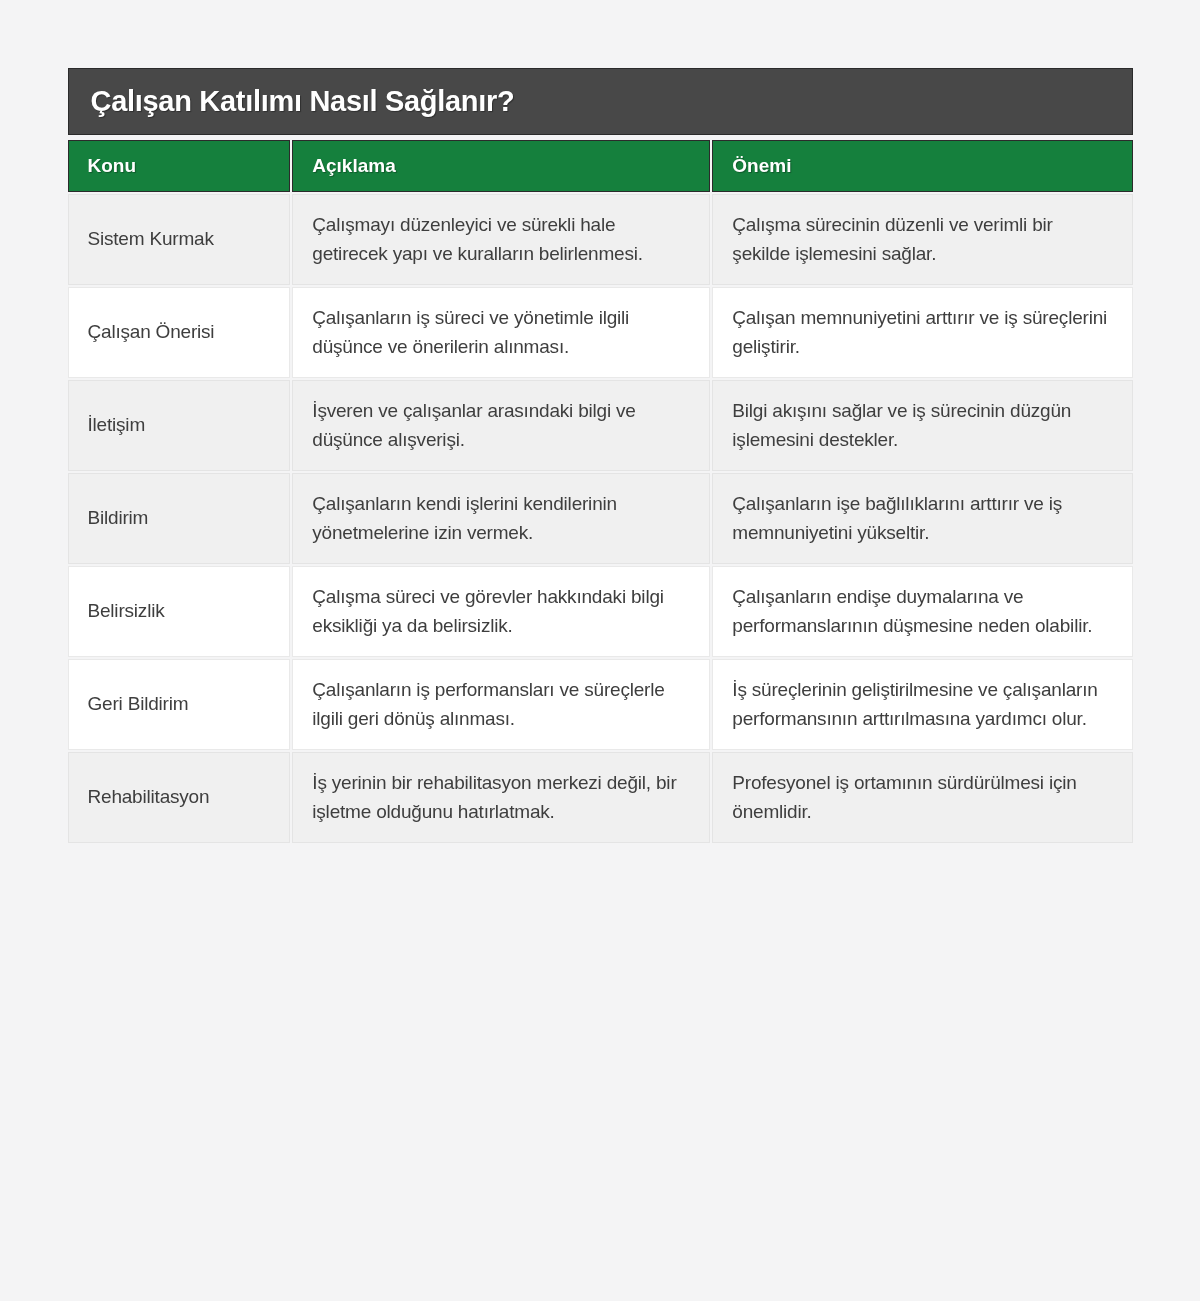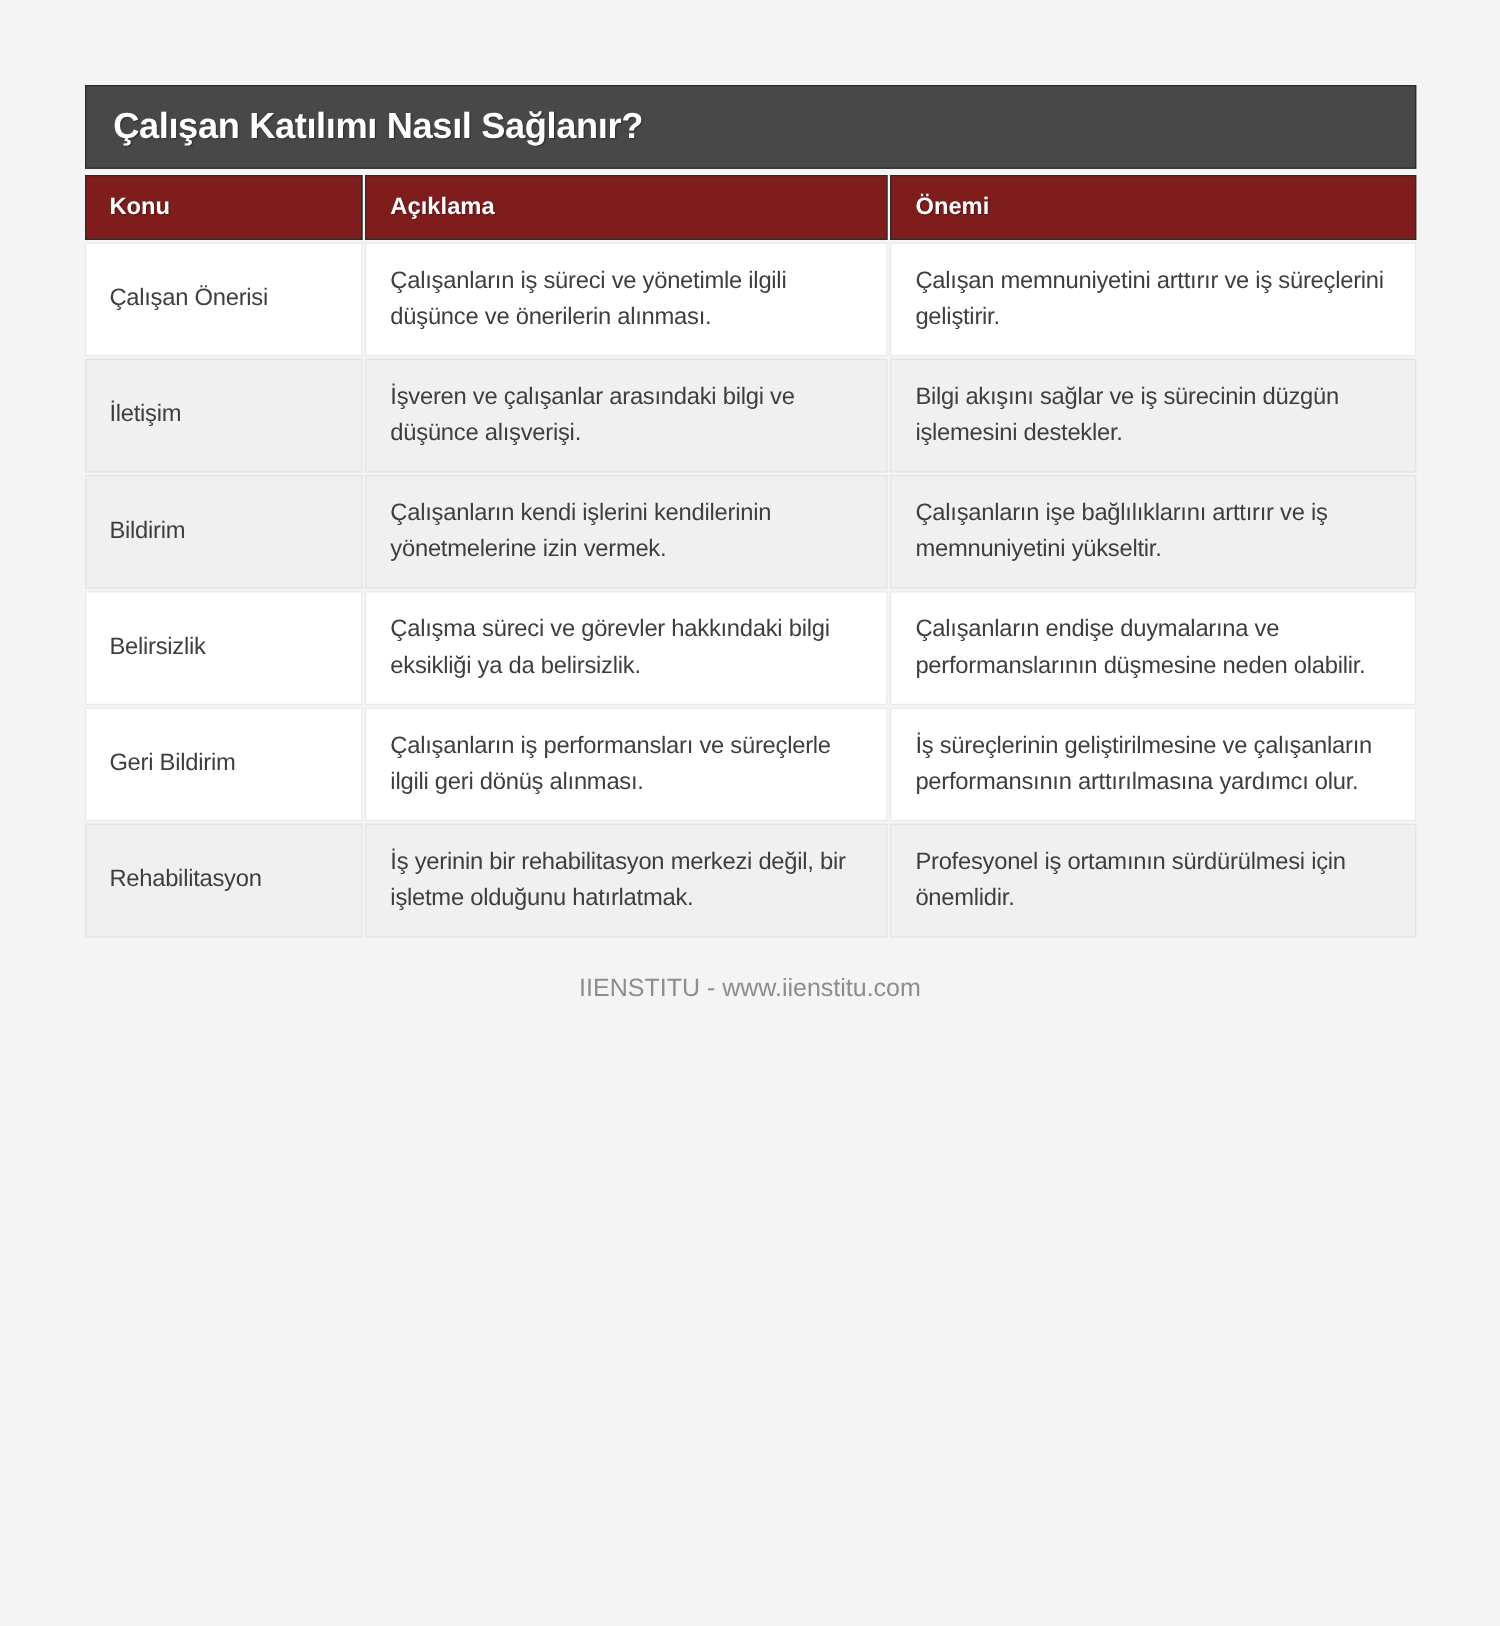--- a/index.html
+++ b/index.html
@@ -32,21 +32,21 @@
     margin-bottom:3px;
   }
   table.content {
     border-collapse:separate;
     border-spacing:2px;
     width:calc(100% + 4px);
     margin:0 -2px;
     table-layout:fixed;
   }
   table.content th {
-    background:#7f1d1d;
+    background:#15803d;
     border:1px solid #2b2b2b;
     color:#ffffff;
     font-size:19px;
     font-weight:bold;
     text-align:left;
     padding:14px 19px;
     text-shadow:1px 1px 1px rgba(0,0,0,0.3);
   }
   table.content col.c-konu     { width:21%; }
   table.content col.c-aciklama { width:39.4%; }
@@ -87,20 +87,25 @@
           <col class="c-onemi">
       </colgroup>
       <thead>
         <tr>
           <th>Konu</th>
           <th>Açıklama</th>
           <th>Önemi</th>
         </tr>
       </thead>
       <tbody>
+        <tr class="row-even">
+          <td class="cell-konu">Sistem Kurmak</td>
+          <td>Çalışmayı düzenleyici ve sürekli hale getirecek yapı ve kuralların belirlenmesi.</td>
+          <td>Çalışma sürecinin düzenli ve verimli bir şekilde işlemesini sağlar.</td>
+        </tr>
         <tr class="row-odd">
           <td class="cell-konu">Çalışan Önerisi</td>
           <td>Çalışanların iş süreci ve yönetimle ilgili düşünce ve önerilerin alınması.</td>
           <td>Çalışan memnuniyetini arttırır ve iş süreçlerini geliştirir.</td>
         </tr>
         <tr class="row-even">
           <td class="cell-konu">İletişim</td>
           <td>İşveren ve çalışanlar arasındaki bilgi ve düşünce alışverişi.</td>
           <td>Bilgi akışını sağlar ve iş sürecinin düzgün işlemesini destekler.</td>
         </tr>
@@ -121,14 +126,13 @@
         </tr>
         <tr class="row-even">
           <td class="cell-konu">Rehabilitasyon</td>
           <td>İş yerinin bir rehabilitasyon merkezi değil, bir işletme olduğunu hatırlatmak.</td>
           <td>Profesyonel iş ortamının sürdürülmesi için önemlidir.</td>
         </tr>
       </tbody>
     </table>
   </div>
 
-  <div class="footer">IIENSTITU - www.iienstitu.com</div>
 </div>
 
 </body></html>

